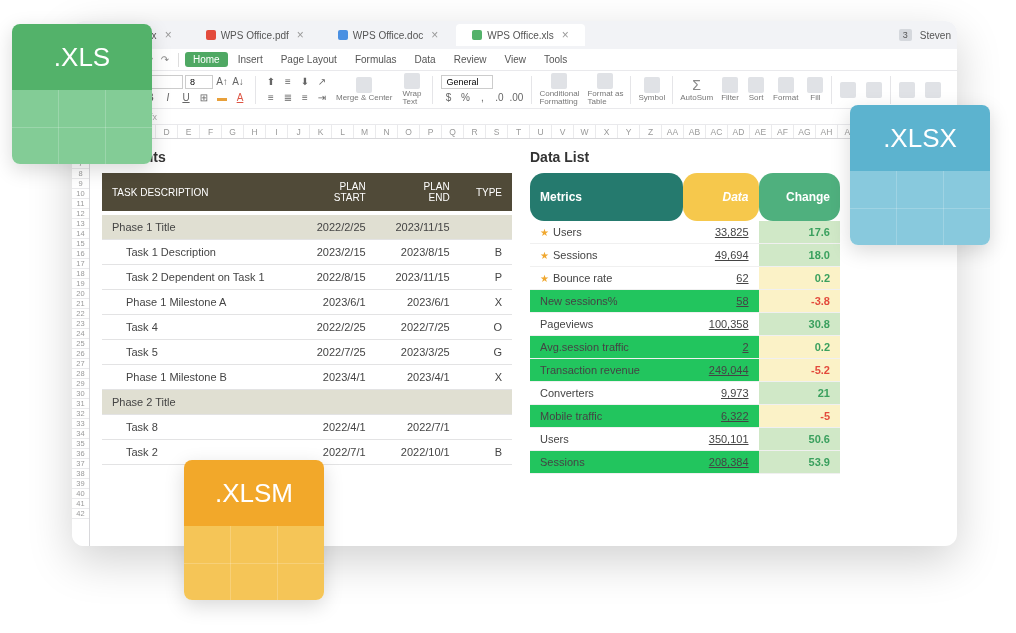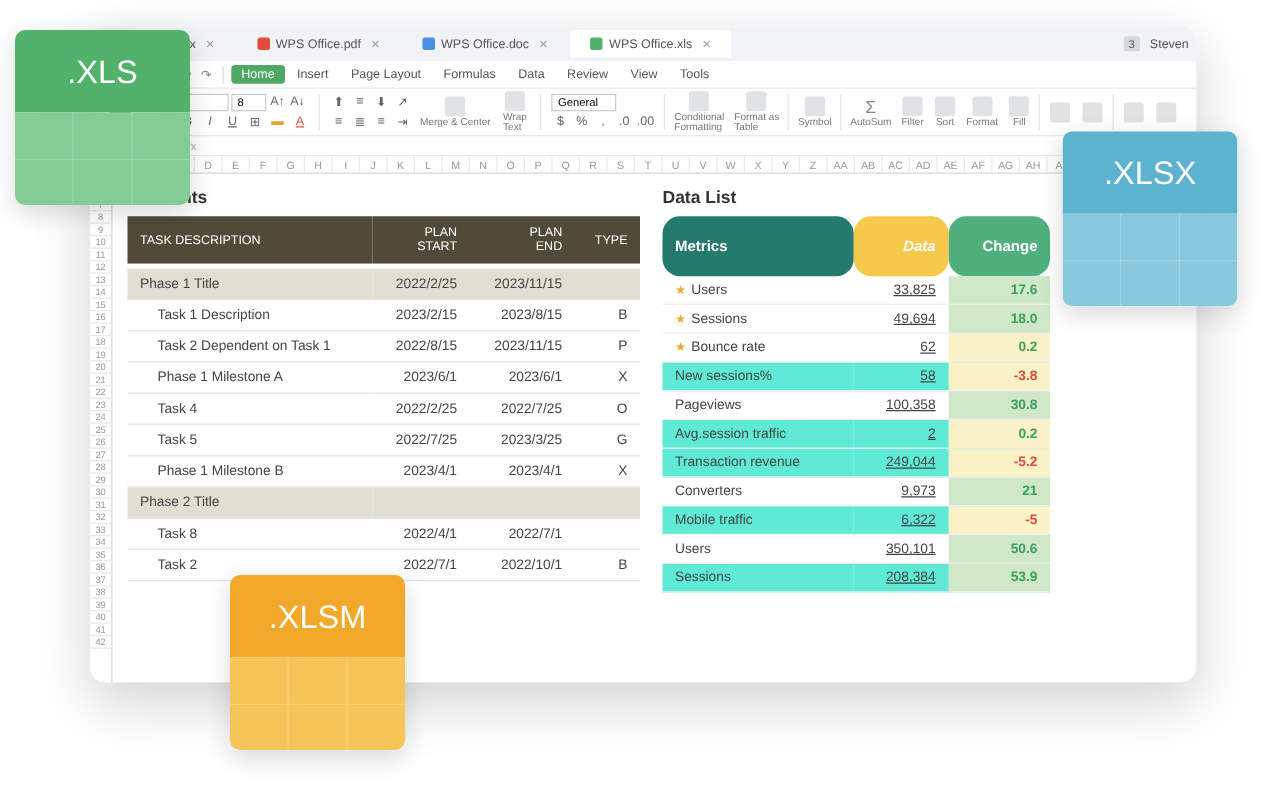--- a/index.html
+++ b/index.html
@@ -48,21 +48,21 @@
 .accounts-table td { padding: 6px 10px; border-bottom: 1px solid #e3e3e4; color: #444; }
 .accounts-table tr.spacer td { height: 4px; padding: 0; background: #fff; border: none; }
 .accounts-table tr.phase td { background: #e0dfd2; font-weight: 500; }
 .accounts-table td.indent { padding-left: 24px; }
 .datalist-table { width: 310px; border-collapse: collapse; font-size: 11px; }
 .datalist-table th { padding: 17px 10px; color: #fff; font-weight: 600; font-size: 12px; text-align: left; border-radius: 14px; }
 .datalist-table th.metrics { background: #257a6e; }
 .datalist-table th.data { background: #f6c84c; text-align: right; font-style: italic; }
 .datalist-table th.change { background: #4fb07e; text-align: right; }
 .datalist-table td { padding: 5px 10px; border-bottom: 1px solid #f0f0f0; color: #444; }
-.datalist-table tr.alt { background: #5eead4; }
+.datalist-table tr.alt { background: #22c55e; }
 .datalist-table td.num { text-align: right; text-decoration: underline; }
 .datalist-table td.change-pos { color: #3aa05e; text-align: right; font-weight: 600; background: #d0e8c7; }
 .datalist-table td.change-pos.warn { background: #fbf2c7; }
 .datalist-table td.change-neg { color: #e34b3c; text-align: right; font-weight: 600; background: #fbf2c7; }
 .star { color: #f0a830; margin-right: 4px; font-size: 10px; }
 .badge { position: absolute; width: 140px; height: 140px; border-radius: 8px; box-shadow: 0 6px 20px rgba(0,0,0,0.15); overflow: hidden; display: flex; flex-direction: column; }
 .badge-label { height: 66px; display: flex; align-items: center; justify-content: center; font-size: 26px; font-weight: 500; color: #fff; }
 .badge-grid { flex: 1; position: relative; }
 .badge-grid::before, .badge-grid::after { content: ""; position: absolute; background: rgba(255,255,255,0.2); }
 .badge-grid::before { left: 0; right: 0; top: 50%; height: 1px; }

